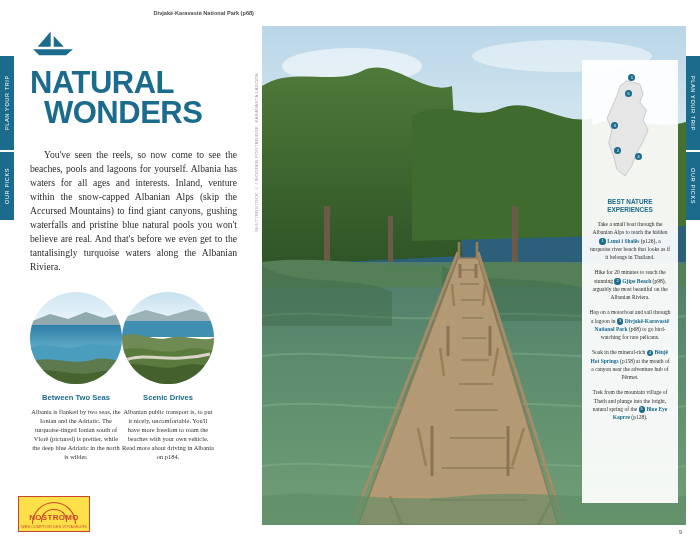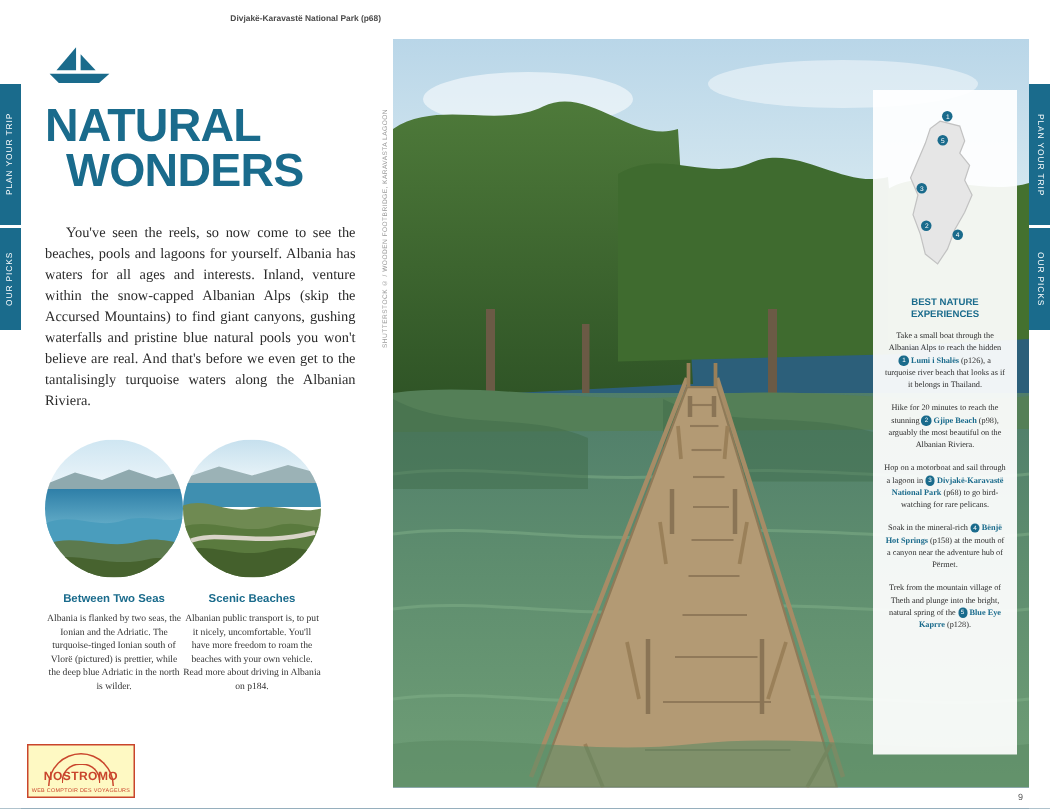--- a/index.html
+++ b/index.html
@@ -146,21 +146,21 @@
     text-align:justify;
     color:#333;
   }
 
   
   .stamp {
     position:absolute;
     left:4px; bottom:7px;
     width:72px; height:36px;
     border:1px solid #c9452c;
-    background:#fef9c3;
+    background:#fde047;
     overflow:hidden;
   }
   .stamp .arc {
     position:absolute; left:50%; top:5px;
     transform:translateX(-50%);
     width:44px; height:22px;
     border:1.6px solid #c9452c;
     border-bottom:none;
     border-radius:22px 22px 0 0;
   }
@@ -357,21 +357,21 @@
             </defs>
             <rect width="92" height="26" fill="url(#sky2)"></rect>
             <path d="M0 26 L24 18 L46 24 L70 17 L92 23 L92 30 L0 32 Z" fill="#9bb2b6"></path>
             <rect y="29" width="92" height="16" fill="#3f8fb0"></rect>
             <path d="M0 44 C16 38 30 50 46 46 C62 42 78 50 92 46 L92 60 L0 62 Z" fill="#6f8a52"></path>
             <path d="M0 58 C20 52 40 64 60 58 C76 53 86 60 92 58 L92 92 L0 92 Z" fill="#5a7a3e"></path>
             <path d="M0 74 C18 68 38 80 58 74 C74 69 86 76 92 74 L92 92 L0 92 Z" fill="#44602c"></path>
             <path d="M4 68 C22 60 48 72 88 62" stroke="#d9d4c8" stroke-width="3" fill="none"></path>
           </svg>
         </div>
-        <div class="c-head">Scenic Beaches</div>
+        <div class="c-head">Scenic Drives</div>
         <div class="c-body">Albanian public transport is, to put it nicely, uncomfortable. You'll have more freedom to roam the beaches with your own vehicle. Read more about driving in Albania on p184.</div>
       </div>
     </div>
 
 
     <div class="stamp">
       <div class="arc"></div>
       <div class="nm">NOSTROMO</div>
       <div class="sb">WEB COMPTOIR DES VOYAGEURS</div>
     </div>

